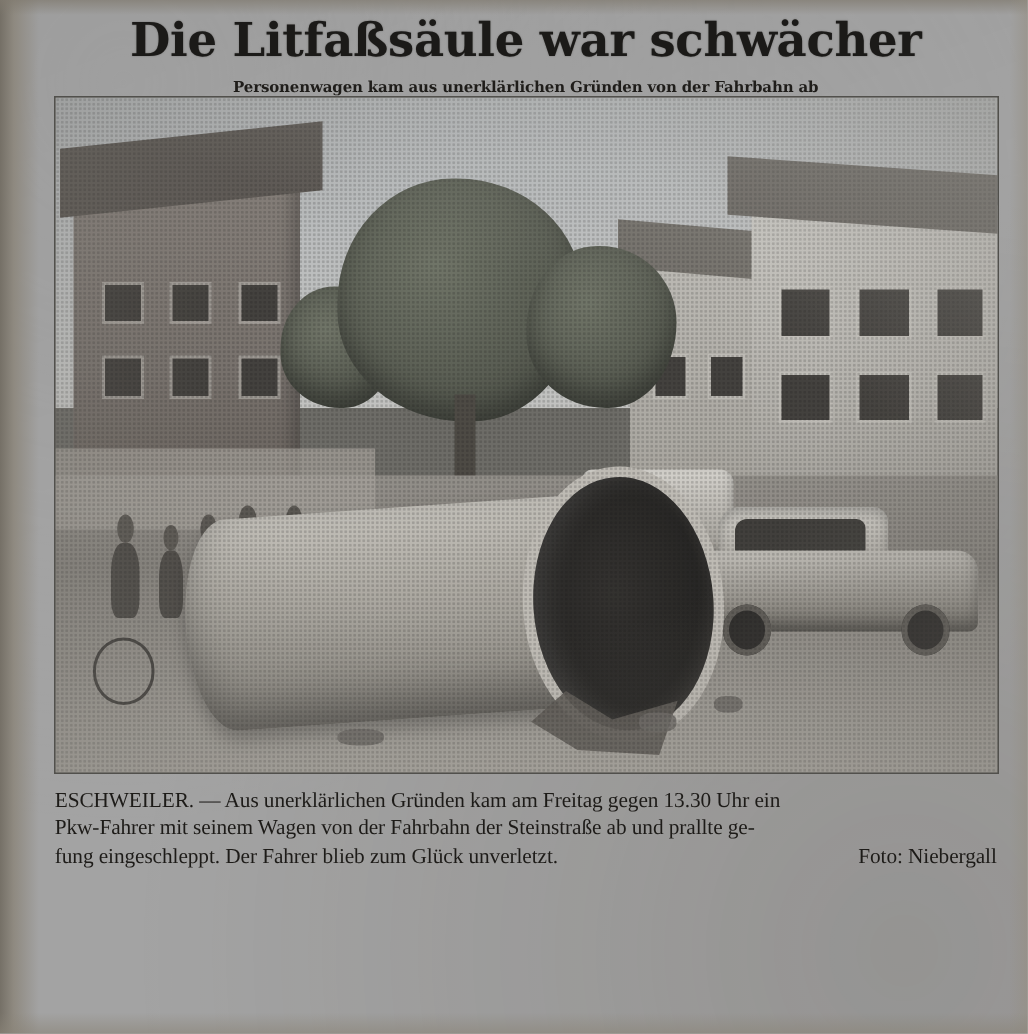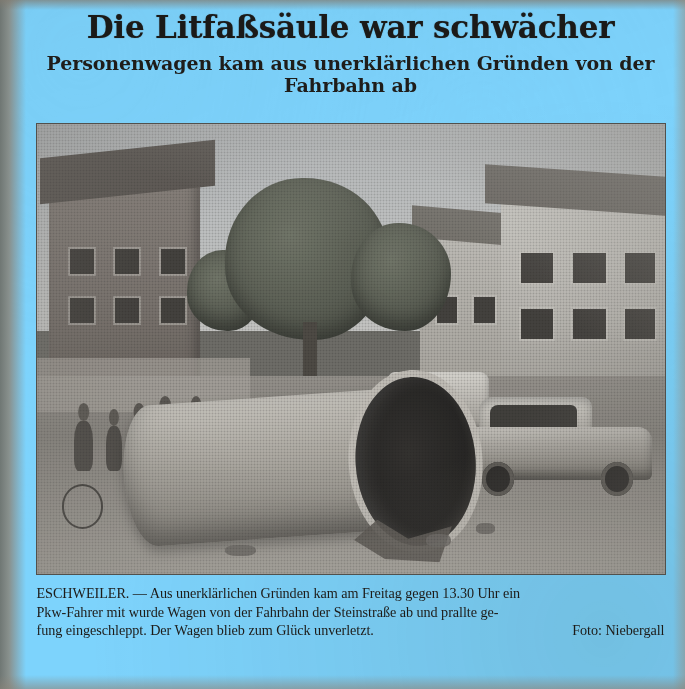--- a/index.html
+++ b/index.html
@@ -12,21 +12,21 @@
     height: 689px;
     overflow: hidden;
     font-family: "Liberation Serif", serif;
   }
 
   
   .clipping {
     position: relative;
     width: 685px;
     height: 689px;
-    background: #7dd3fc;
+    background: #a3a3a3;
     box-sizing: border-box;
     overflow: hidden;
   }
   
   .clipping::before {
     content: "";
     position: absolute;
     inset: 0;
     pointer-events: none;
     background:
@@ -81,25 +81,25 @@
     line-height: 1.12;
     text-align: center;
     color: #1b1a18;
     letter-spacing: -0.2px;
     margin: 4px 0 8px 0;
     text-shadow: 0 0 1px rgba(40,38,34,.5);
   }
   .subhead {
     font-family: "DejaVu Serif", serif;
     font-weight: bold;
-    font-size: 19px;
+    font-size: 10px;
     line-height: 1.15;
     text-align: center;
     color: #1f1d1a;
-    margin: 0 0 27px 0;
+    margin: 0 0 0 0;
     letter-spacing: -0.1px;
   }
 
   
   .photo-wrap {
     position: relative;
     width: 628px;
     height: 450px;
     margin: 0 auto;
     overflow: hidden;
@@ -424,19 +424,19 @@
         <div class="debris" style="left:70%; bottom:9%; width:3%; height:2.4%;"></div>
         <div class="debris" style="left:30%; bottom:4%; width:5%; height:2.6%;"></div>
 
         <div class="halftone"></div>
         <div class="photo-fade"></div>
       </div>
     </figure>
 
     <div class="body-text">
       <span class="line">ESCHWEILER. — Aus unerklärlichen Gründen kam am Freitag gegen 13.30 Uhr ein</span>
-      <span class="line">Pkw-Fahrer mit wurde Wagen von der Fahrbahn der Steinstraße ab und prallte ge-</span>
-      <span class="line">fung eingeschleppt. Der Wagen blieb zum Glück unverletzt.</span>
+      <span class="line">Pkw-Fahrer mit seinem Wagen von der Fahrbahn der Steinstraße ab und prallte ge-</span>
+      <span class="line">fung eingeschleppt. Der Fahrer blieb zum Glück unverletzt.</span>
       <span class="credit">Foto: Niebergall</span>
     </div>
 
   </div>
 </div>
 
 </body></html>

